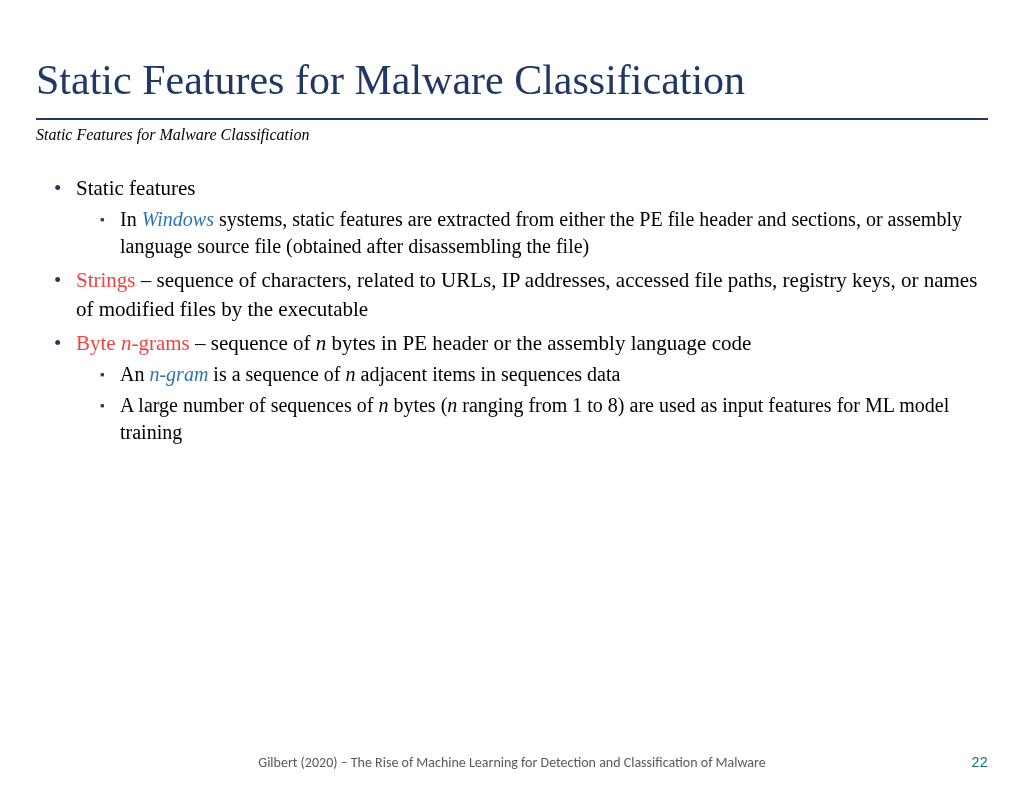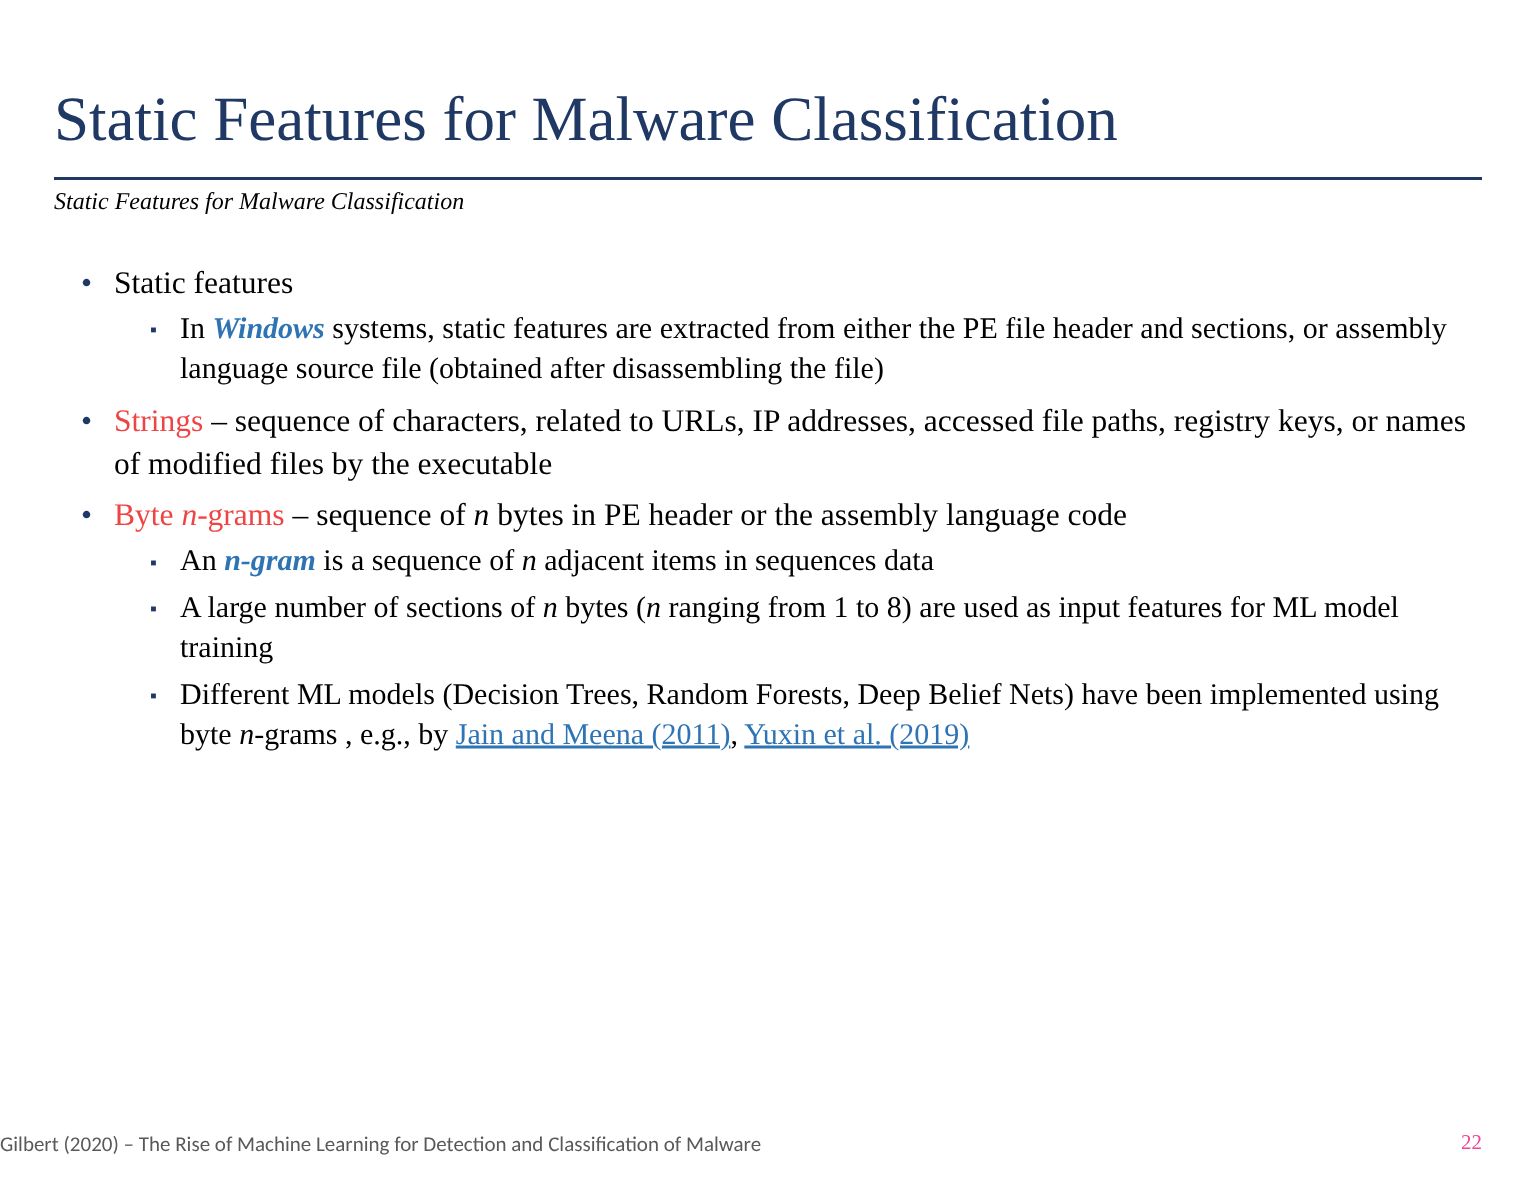--- a/index.html
+++ b/index.html
@@ -84,39 +84,40 @@
   }
   ul.level3 > li::before {
     content: "o";
     position: absolute;
     left: 0;
     font-family: "Courier New", monospace;
     font-size: 16px;
     top: 2px;
   }
   .red { color: #ef4444; margin-top: 31px; }
-  .blue-italic { color: #2e74b5; font-style: italic; font-weight: bold; }
+  .blue-italic { color: #2e74b5; font-style: italic; }
   .italic { font-style: italic; }
   .link { color: #2e74b5; text-decoration: underline; }
   .footer {
     position: absolute;
     bottom: 20px;
     left: 0;
     width: 100%;
+    text-align: center;
     font-family: Calibri, Arial, sans-serif;
     font-size: 14px;
     color: #595959;
   }
   .pagenum {
     position: absolute;
     bottom: 20px;
     right: 36px;
-    font-family: Liberation Serif, serif;
+    font-family: Liberation Mono, monospace;
     font-size: 14px;
-    color: #ec4899;
+    color: #0f766e;
   }
 </style>
 </head>
 <body>
 
 <div class="slide">
   <h1 class="title">Static Features for Malware Classification</h1>
   <hr class="rule">
   <div class="subtitle">Static Features for Malware Classification</div>
 
@@ -134,24 +135,21 @@
       <span class="red">Strings</span><span> – sequence of characters, related to URLs, IP addresses, accessed file paths, registry keys, or names of modified files by the executable</span>
     </li>
 
     <li>
       <span class="red"><span>Byte </span><span class="italic">n</span><span>-grams</span></span><span> – sequence of </span><span class="italic">n</span><span> bytes in PE header or the assembly language code</span>
       <ul class="level2">
         <li>
           <span>An </span><span class="blue-italic">n-gram</span><span> is a sequence of </span><span class="italic">n</span><span> adjacent items in sequences data</span>
         </li>
         <li>
-          <span>A large number of sections of </span><span class="italic">n</span><span> bytes (</span><span class="italic">n</span><span> ranging from 1 to 8) are used as input features for ML model training</span>
-        </li>
-        <li>
-          <span>Different ML models (Decision Trees, Random Forests, Deep Belief Nets) have been implemented using byte </span><span class="italic">n</span><span>-grams , e.g., by </span><span class="link">Jain and Meena (2011)</span><span>, </span><span class="link">Yuxin et al. (2019)</span>
+          <span>A large number of sequences of </span><span class="italic">n</span><span> bytes (</span><span class="italic">n</span><span> ranging from 1 to 8) are used as input features for ML model training</span>
         </li>
       </ul>
     </li>
   </ul>
 </div>
 
 <div class="footer">Gilbert (2020) – The Rise of Machine Learning for Detection and Classification of Malware</div>
 <div class="pagenum">22</div>
 
 </body></html>

